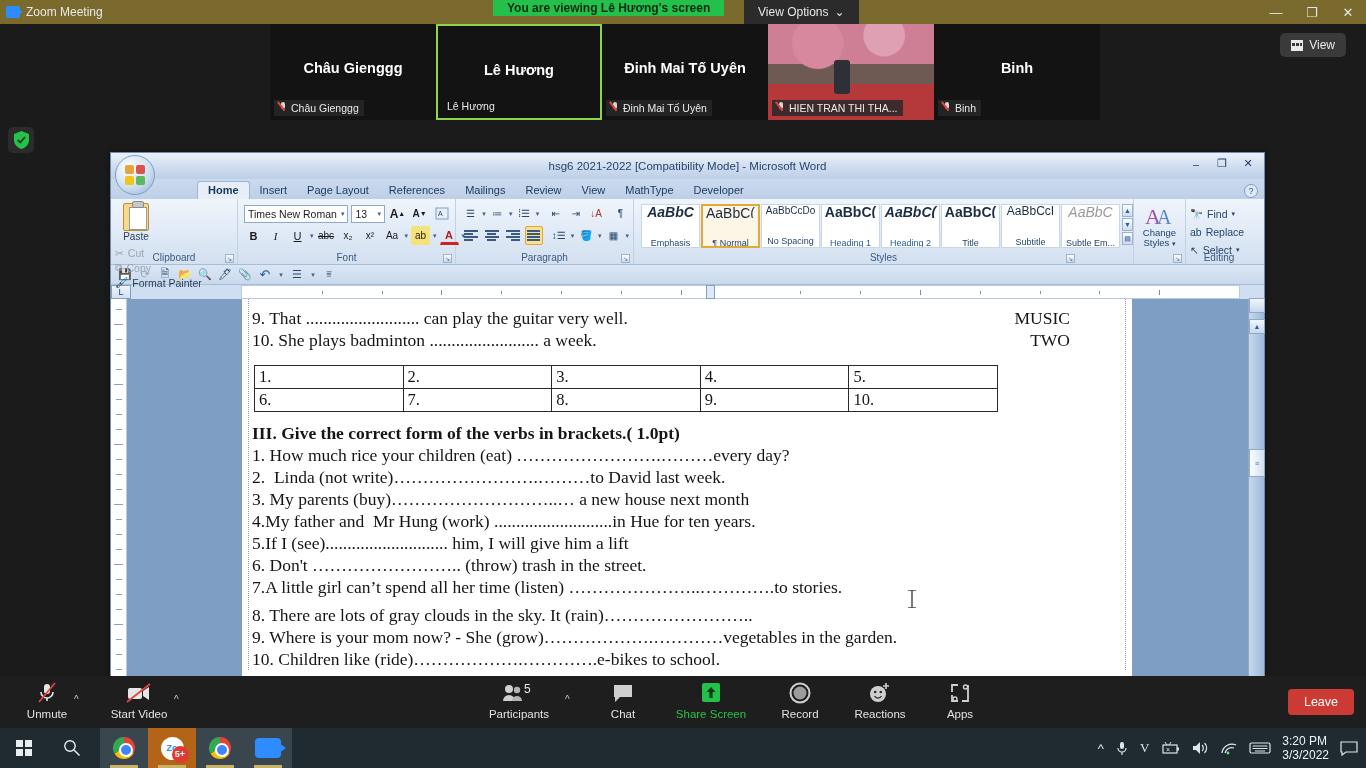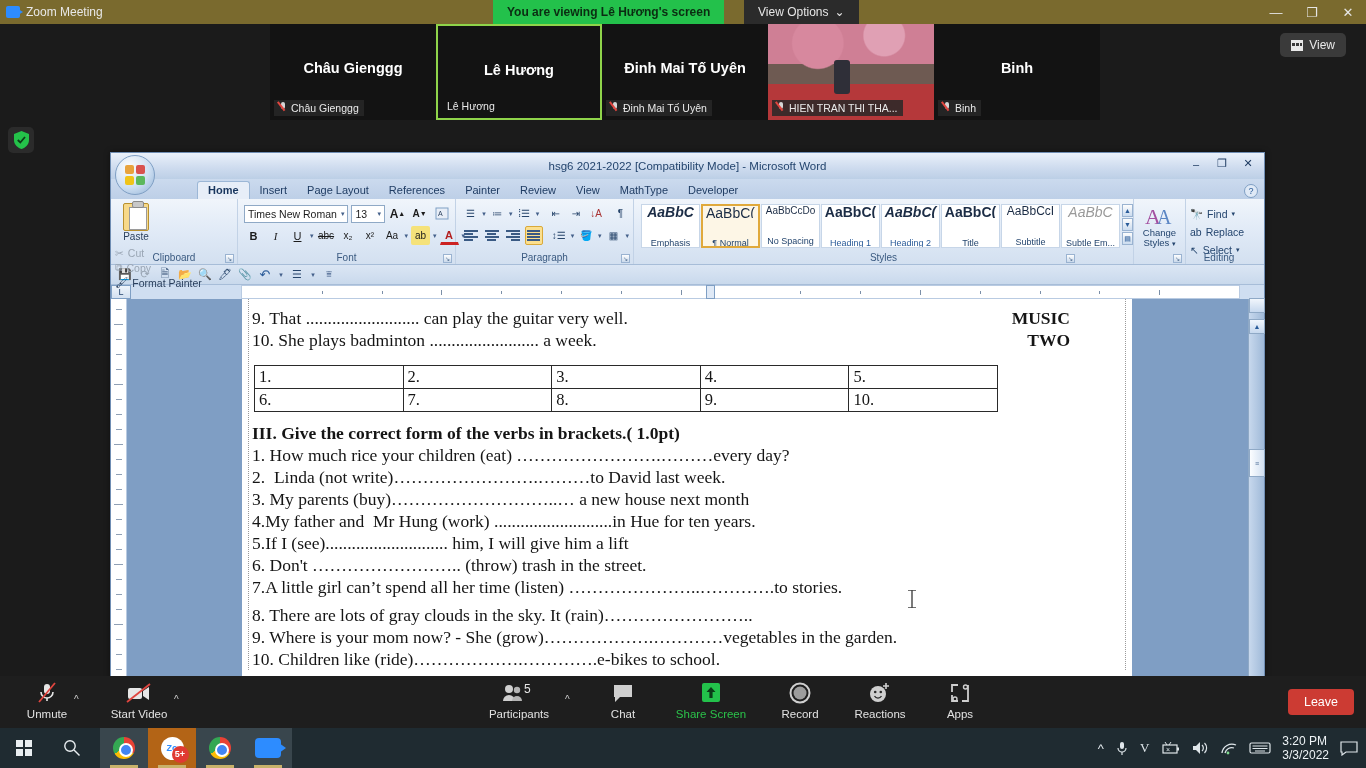--- a/index.html
+++ b/index.html
@@ -14,21 +14,21 @@
   #zoom-titlebar{
     position:absolute; left:0; top:0; width:1366px; height:24px;
     background:#7a6a2e; display:flex; align-items:center;
   }
   .zt-app{ display:flex; align-items:center; gap:6px; padding-left:6px; }
   .zt-logo{ width:14px; height:12px; background:#2d8cff; border-radius:2px; position:relative; }
   .zt-logo:after{ content:""; position:absolute; right:-3px; top:3px; border-left:5px solid #2d8cff;
      border-top:3px solid transparent; border-bottom:3px solid transparent;}
   .zt-title{ color:#e8e8e8; font-size:12px; }
   #sharing-banner{
-    position:absolute; left:493px; top:0; height:24px; background:#23c14b;
+    position:absolute; left:493px; top:0; height:16px; background:#23c14b;
     color:#0b2c12; font-size:12px; font-weight:700; display:flex; align-items:center;
     padding:0 14px;
   }
   #view-options{
     position:absolute; left:744px; top:0; height:24px; background:#2b2b2b;
     color:#e6e6e6; font-size:12px; display:flex; align-items:center; gap:6px; padding:0 14px;
   }
   .winbtns{ position:absolute; right:0; top:0; height:24px; display:flex; }
   .winbtn{ width:36px; height:24px; display:flex; align-items:center; justify-content:center;
     color:#e6e6e6; font-size:13px;}
@@ -198,21 +198,21 @@
   #page-inner{ position:relative; padding:8px 22px 0 10px; }
   .docline{ font-family:"Liberation Serif", serif; font-size:17.5px; color:#151515; line-height:22px;
      white-space:pre; }
   .docline.b{ font-weight:700; }
   .margin-v{ position:absolute; left:6px; top:0; bottom:0; border-left:1px dotted #9a9a9a; }
   .margin-v.r{ left:auto; right:6px; border-left:1px dotted #9a9a9a;}
   #answer-table{ border-collapse:collapse; margin:14px 0 10px 2px; width:744px; }
   #answer-table td{ border:1px solid #2a2a2a; height:23px; width:148px;
      font-family:"Liberation Serif", serif; font-size:16.5px; padding-left:4px; color:#151515;}
   .twocol{ display:flex;gap:9px; }
-  .twocol .right{ margin-left:auto; padding-right:40px; font-weight:700;}
+  .twocol .right{ margin-left:auto; padding-right:40px; font-weight:400;}
 
   
   #vscroll{ position:absolute; right:0; top:0; width:16px; height:410px;
      background:linear-gradient(to right,#c7d8ed,#9fb9d8); border-left:1px solid #8fa9c6;}
   .sarrow{ width:16px; height:15px; background:linear-gradient(#f1f6fc,#c6d8ee); border:1px solid #8fa9c6;
      font-size:7px; color:#2a5b99; display:flex; align-items:center; justify-content:center;}
   #vthumb{ position:absolute; left:0; top:150px; width:16px; height:28px;
      background:linear-gradient(to right,#fbfdff,#d2e0f1); border:1px solid #8fa9c6;
      display:flex; align-items:center; justify-content:center; font-size:7px; color:#4d6d96;}
   #objbrowse{ position:absolute; left:0; top:-1px; width:16px; height:15px;
@@ -349,21 +349,21 @@
         <span>❐</span>
         <span>✕</span>
       </div>
     </div>
 
     <div id="word-tabs">
       <span class="wtab active">Home</span>
       <span class="wtab">Insert</span>
       <span class="wtab">Page Layout</span>
       <span class="wtab">References</span>
-      <span class="wtab">Painter</span>
+      <span class="wtab">Mailings</span>
       <span class="wtab">Review</span>
       <span class="wtab">View</span>
       <span class="wtab">MathType</span>
       <span class="wtab">Developer</span>
       <span id="help-orb">?</span>
     </div>
 
     <div id="ribbon">
 
       <div class="rgroup" id="g-clipboard">

